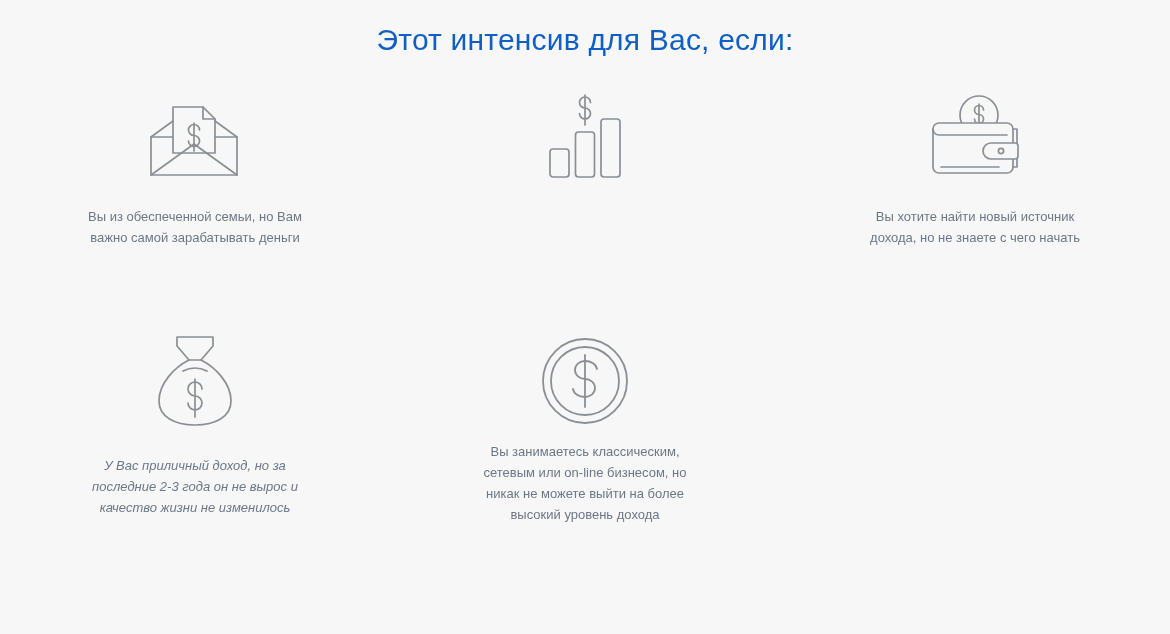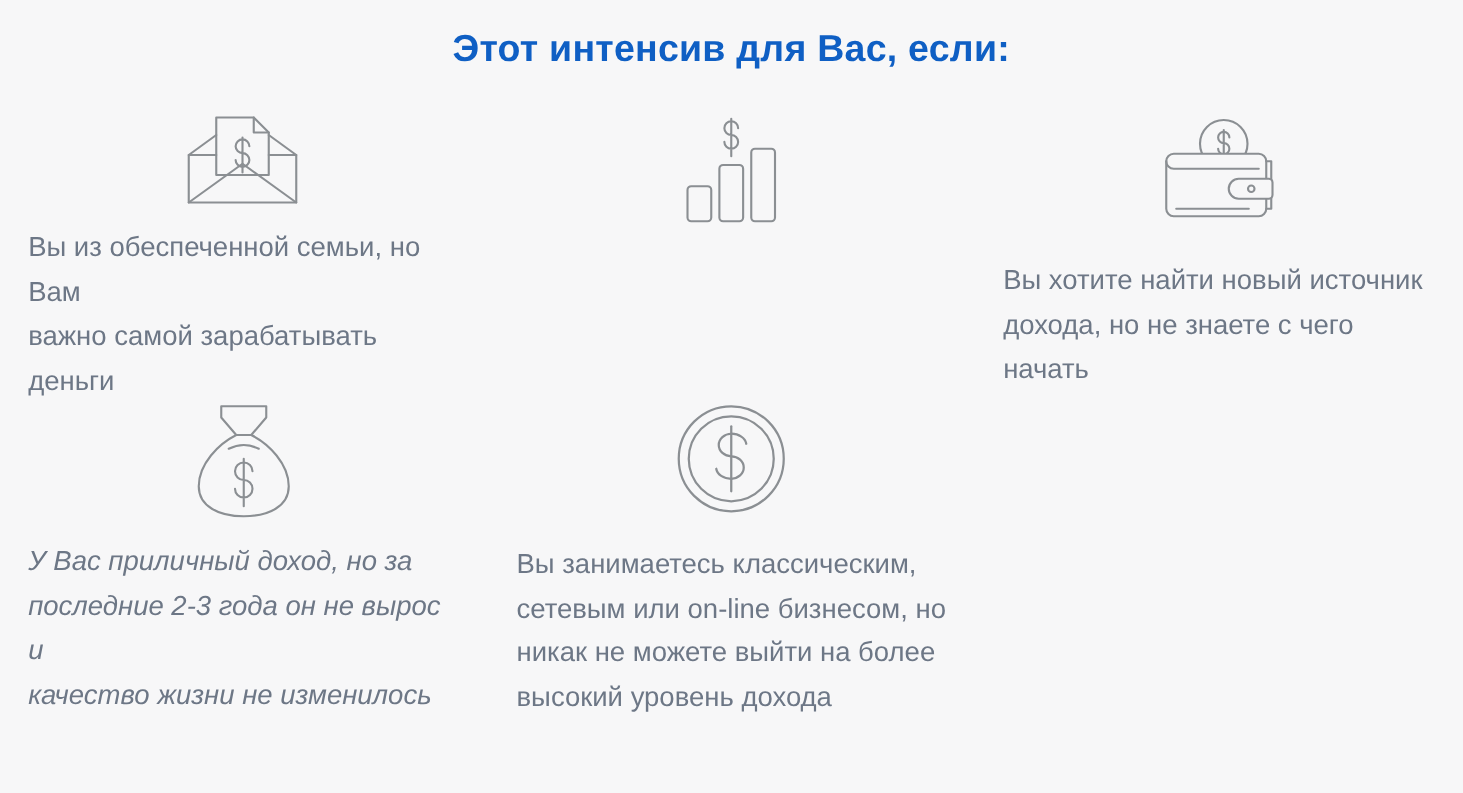--- a/index.html
+++ b/index.html
@@ -16,21 +16,21 @@
   .page {
     position: relative;
     width: 1170px;
     height: 634px;
     box-sizing: border-box;
   }
   .page-title {
     text-align: center;
     color: #0f5fc4;
     font-size: 30px;
-    font-weight: 700;
+    font-weight: 400;
     letter-spacing: 0.2px;
     margin: 0;
     padding-top: 22px;
     line-height: 1.2;
   }
   .grid {
     display: grid;
     grid-template-columns: 1fr 1fr 1fr;
     grid-template-rows: 245px 250px;
     width: 1170px;
@@ -47,33 +47,34 @@
     height: 118px;
     display: flex;
     align-items: center;
     justify-content: center;
   }
   .icon-wrap svg {
     display: block;
   }
   .caption {
     color: #6d7786;
-    font-size: 22px;
+    font-size: 13px;
     line-height: 1.62;
+    text-align: center;
     font-weight: 400;
     max-width: 345px;
     white-space: pre-line;
   }
   
   .row1 .caption { margin-top: 12px; }
   .row2 .icon-wrap { height: 120px; }
   .row2 .caption { margin-top: 24px; }
   .cell-4 .caption { margin-top: 14px; font-style: italic; }
   .cell-5 .caption { margin-top: 36px; }
-  .cell-6 .caption { margin-top: 20px; }
+  .cell-6 .caption { margin-top: 0; }
 </style>
 </head>
 <body>
 
 <div class="page">
 
   <h1 class="page-title">Этот интенсив для Вас, если:</h1>
 
   <div class="grid">
 

